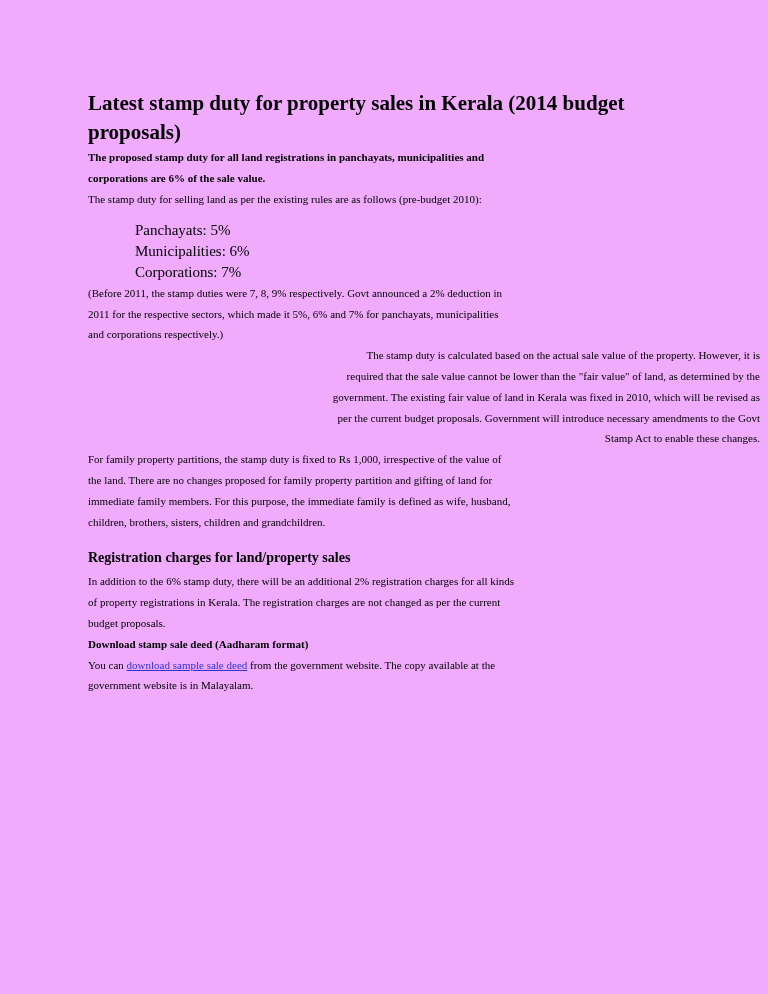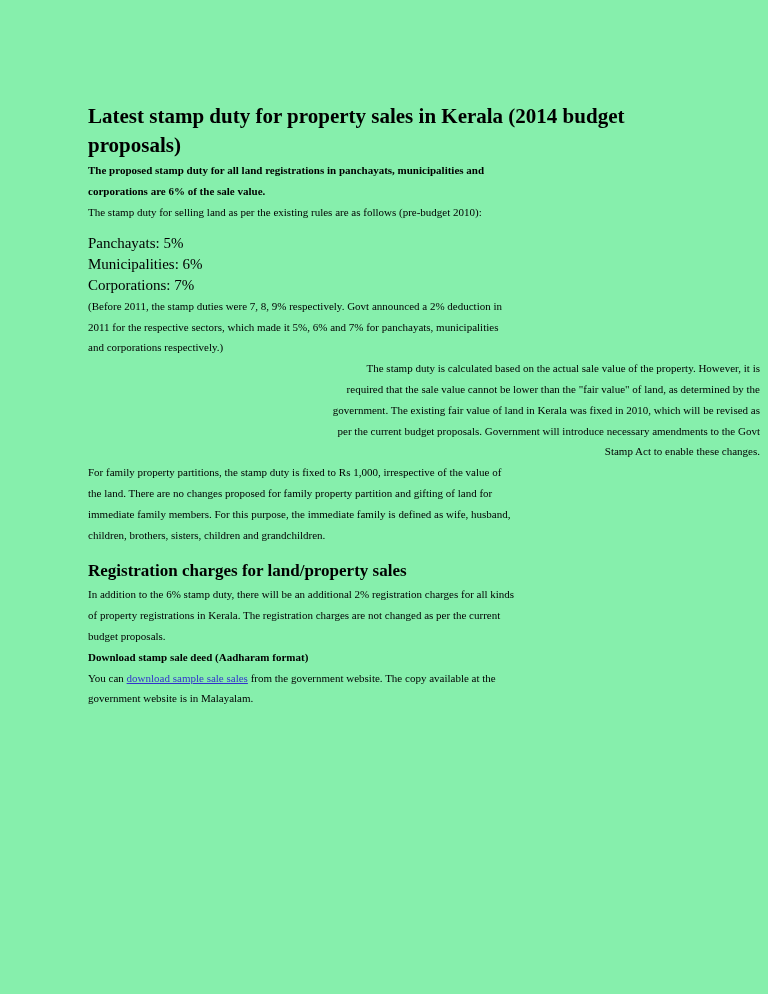--- a/index.html
+++ b/index.html
@@ -11,22 +11,22 @@
     height: 994px;
     background: #ffffff;
     color: #000000;
     font-family: "Liberation Serif", serif;
     overflow: hidden;
   }
   .page {
     box-sizing: border-box;
     width: 768px;
     height: 994px;
-    padding: 16px 8px 0 88px;
-    background: #86efac;
+    padding: 3px 8px 0 88px;
+    background: #f0abfc;
   }
   .doc-title {
     margin: 0;
     padding-top: 86px;
     font-size: 21px;
     line-height: 29px;
     font-weight: bold;
     white-space: pre-wrap;
   }
   p.para {
@@ -39,25 +39,26 @@
   .mt-intro  { margin-top: 33px; }
   .mt-9      { margin-top: 9px; }
   .mt-10     { margin-top: 10px; }
   .mt-8      { margin-top: 8px; }
   .mt-7      { margin-top: 7px; text-align: right; }
   .mt-4      { margin-top: 4px; }
   .rates {
     margin-top: 11px;
     font-size: 15px;
     line-height: 20.8px;
+    margin-left: 47px;
   }
   .section-heading {
     margin: 0;
     margin-top: 12px;
-    font-size: 17px;
+    font-size: 14px;
     line-height: 27px;
     font-weight: bold;
   }
   .mt-after-h2 { margin-top: 30px; }
   a.doc-link {
     text-decoration: underline;
     cursor: pointer;
   }
 </style>
 </head>
@@ -96,16 +97,16 @@
 children, brothers, sisters, children and grandchildren.</p>
 
   <h2 class="section-heading">Registration charges for land/property sales</h2>
 
   <p class="para mt-after-h2">In addition to the 6% stamp duty, there will be an additional 2% registration charges for all kinds
 of property registrations in Kerala. The registration charges are not changed as per the current
 budget proposals.</p>
 
   <p class="para bold mt-10">Download stamp sale deed (Aadharam format)</p>
 
-  <p class="para mt-9"><span>You can </span><a class="doc-link" href="#" style="color: rgb(51, 51, 204);">download sample sale sales</a><span> from the government website. The copy available at the
+  <p class="para mt-9"><span>You can </span><a class="doc-link" href="#" style="color: rgb(51, 51, 204);">download sample sale deed</a><span> from the government website. The copy available at the
 government website is in Malayalam.</span></p>
 
 </div>
 
 </body></html>

